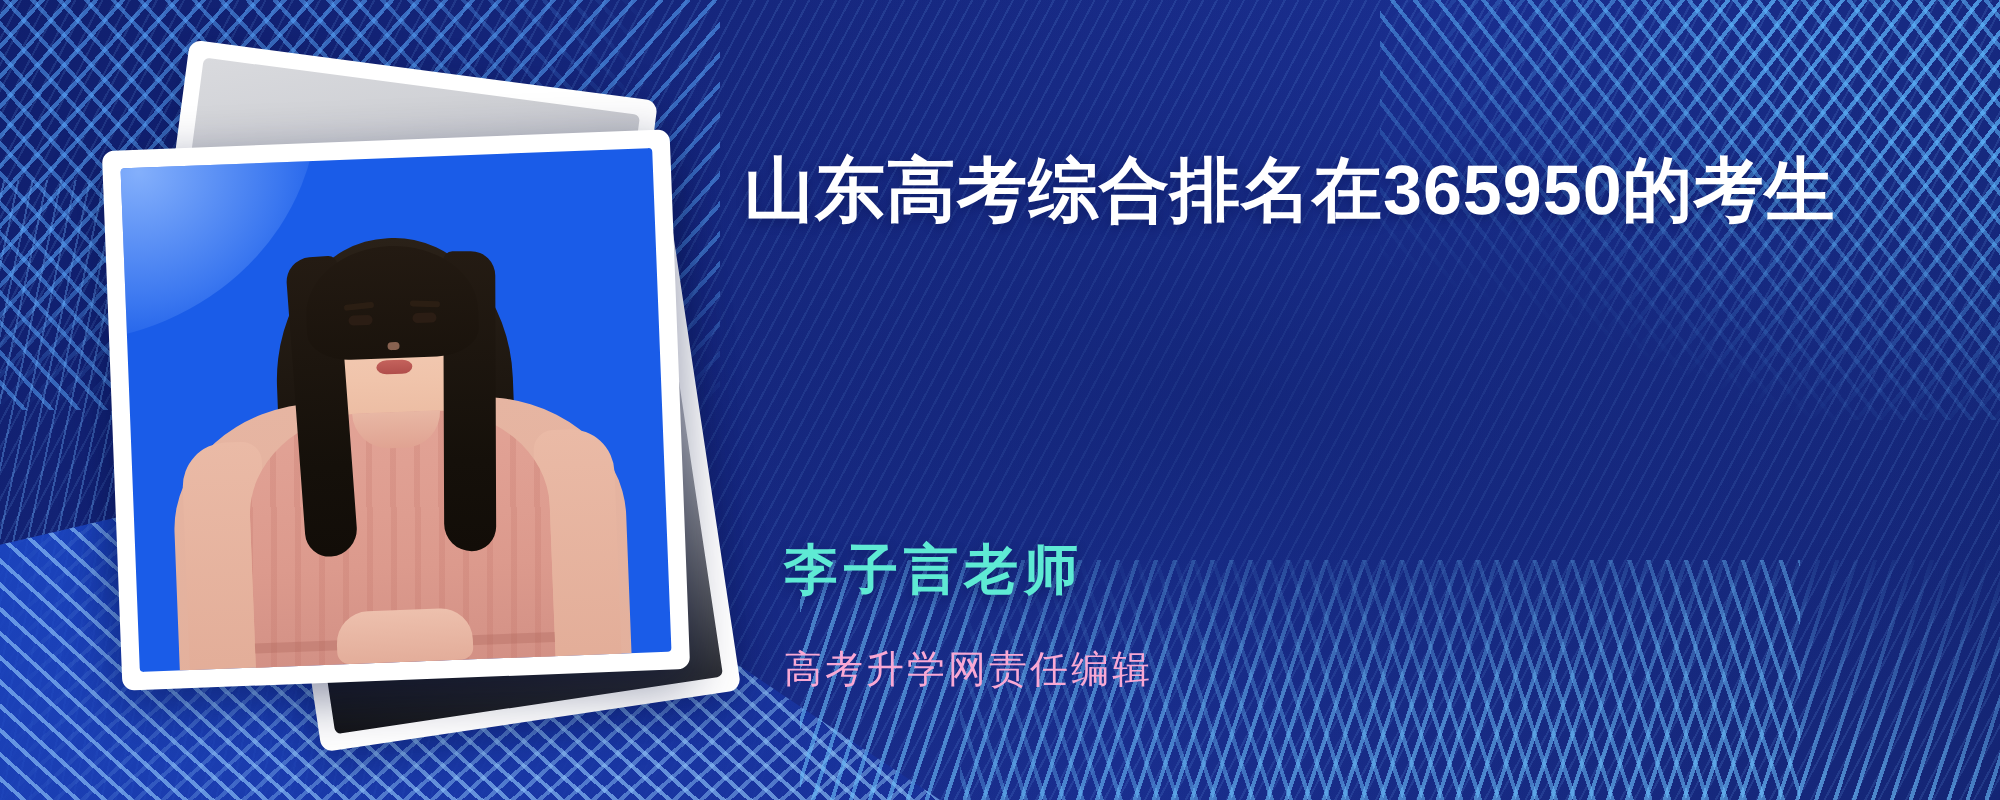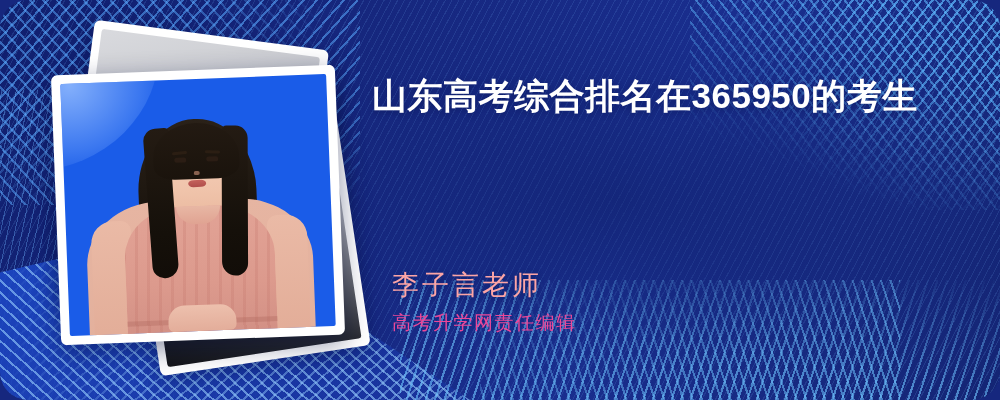--- a/index.html
+++ b/index.html
@@ -8,21 +8,20 @@
     font-family:"Liberation Sans","DejaVu Sans",sans-serif;
     background:#16277e;
   }
 
   .banner {
     position:relative;
     width:1000px;
     height:400px;
     overflow:hidden;
     background:#16277e;
-    border-radius:28px;
   }
 
   
   .bg-layer { position:absolute; inset:0; pointer-events:none; }
 
   .bg-base {
     background:
       linear-gradient(115deg,#101f6e 0%,#16277e 32%,#1a2f91 62%,#142574 100%);
   }
 
@@ -354,30 +353,30 @@
     letter-spacing:.5px;
     text-shadow:0 2px 6px rgba(0,12,60,.35);
   }
   .title .line { display:block; white-space:nowrap; }
 
   .author-block {
     position:absolute;
     left:20px; top:268px;
   }
   .author-name {
-    color:#fca5a5;
+    color:#5eead4;
     font-size:27px;
-    font-weight:normal;
+    font-weight:bold;
     letter-spacing:3px;
     line-height:34px;
     text-shadow:0 2px 6px rgba(0,12,60,.35);
   }
   .author-role {
-    margin-top:9px;
-    color:#ec4899;
+    margin-top:22px;
+    color:#f9a8d4;
     font-size:19px;
     font-weight:normal;
     letter-spacing:1.5px;
     line-height:24px;
   }
 </style>
 </head>
 <body>
 
 <div class="banner">

